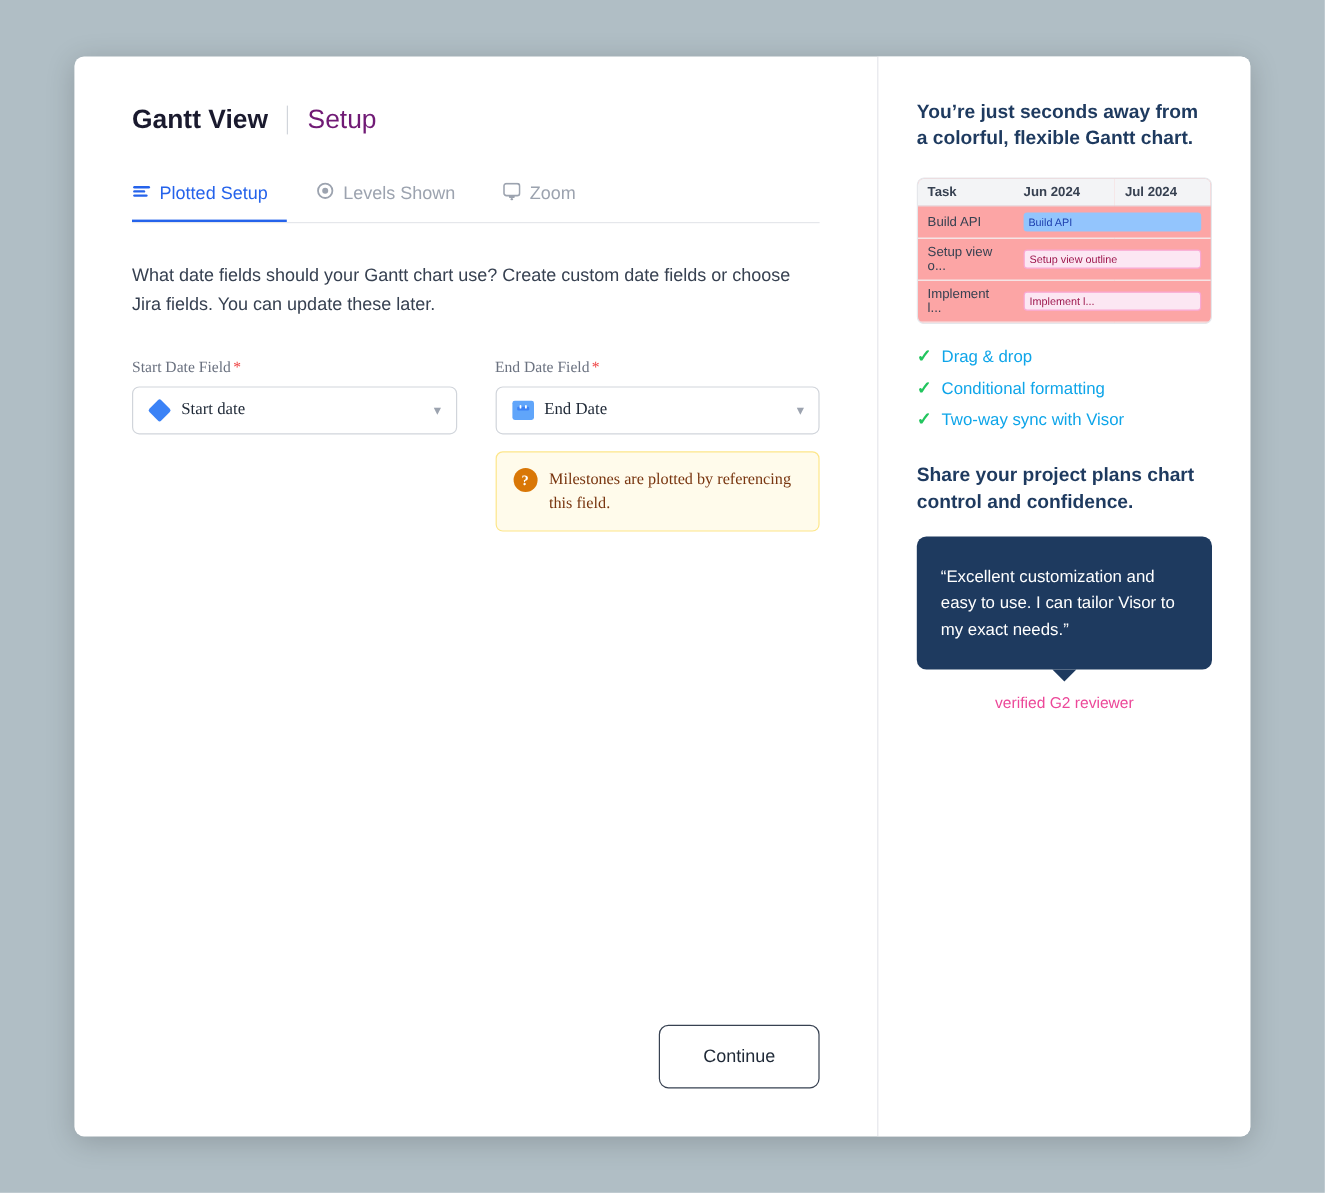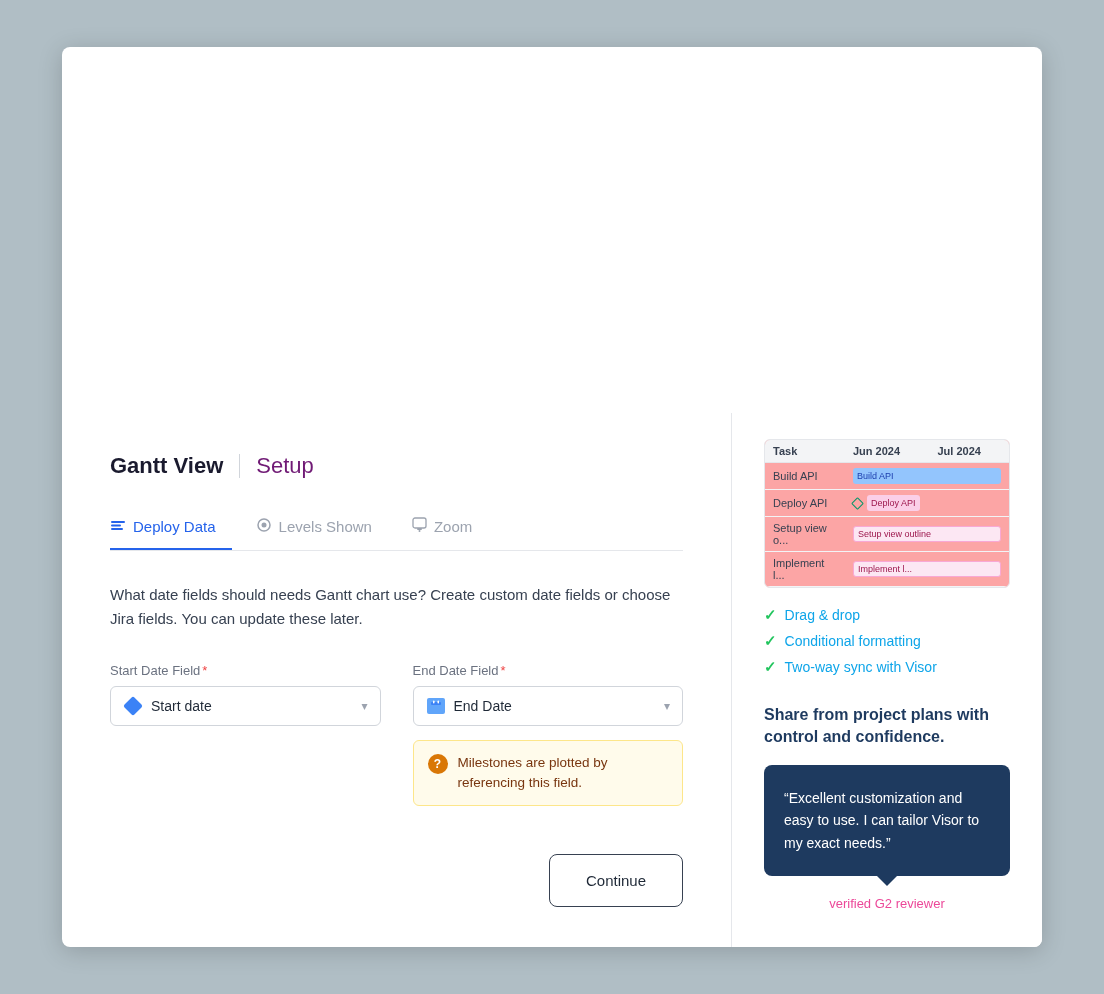--- a/index.html
+++ b/index.html
@@ -14,21 +14,20 @@
       min-height: 994px;
     }
     .modal {
       background: #fff;
       border-radius: 8px;
       width: 980px;
       min-height: 900px;
       display: flex;
       box-shadow: 0 4px 24px rgba(0,0,0,0.18);
       overflow: hidden;
-      align-items: flex-end;
     }
     .left-panel {
       flex: 1;
       padding: 40px 48px 40px 48px;
       display: flex;
       flex-direction: column;
       border-right: 1px solid #e5e7eb;
       position: relative;
     }
     .header {
@@ -81,20 +80,21 @@
     .description {
       font-size: 15px;
       color: #374151;
       line-height: 1.6;
       margin-bottom: 32px;
     }
     .fields-row {
       display: flex;
       gap: 32px;
       margin-bottom: 8px;
+      font-family: Liberation Serif, serif;
     }
     .field-group {
       flex: 1;
       display: flex;
       flex-direction: column;
       gap: 8px;
     }
     .field-label {
       font-size: 13px;
       color: #6b7280;
@@ -349,21 +349,21 @@
 
     <div class="tabs">
       <div class="tab active">
         <span class="tab-icon">
           <svg width="16" height="16" viewBox="0 0 16 16" fill="none" xmlns="http://www.w3.org/2000/svg">
             <rect x="1" y="4" width="14" height="2" rx="1" fill="#2563eb"></rect>
             <rect x="1" y="7.5" width="10" height="2" rx="1" fill="#2563eb"></rect>
             <rect x="1" y="11" width="12" height="2" rx="1" fill="#2563eb"></rect>
           </svg>
         </span>
-        <span>Deploy Data</span>
+        <span>Plotted Setup</span>
       </div>
       <div class="tab">
         <span class="tab-icon">
           <svg width="16" height="16" viewBox="0 0 16 16" fill="none" xmlns="http://www.w3.org/2000/svg">
             <circle cx="8" cy="8" r="6" stroke="#9ca3af" stroke-width="1.5" fill="none"></circle>
             <circle cx="8" cy="8" r="2.5" fill="#9ca3af"></circle>
           </svg>
         </span>
         <span>Levels Shown</span>
       </div>
@@ -372,21 +372,21 @@
           <svg width="15" height="15" viewBox="0 0 15 15" fill="none" xmlns="http://www.w3.org/2000/svg">
             <rect x="1" y="1" width="13" height="10" rx="2" stroke="#9ca3af" stroke-width="1.3" fill="none"></rect>
             <rect x="5" y="11" width="5" height="2" rx="1" fill="#9ca3af"></rect>
             <rect x="6.5" y="13" width="2" height="2" rx="1" fill="#9ca3af"></rect>
           </svg>
         </span>
         <span>Zoom</span>
       </div>
     </div>
 
-    <p class="description">What date fields should needs Gantt chart use? Create custom date fields or choose Jira fields. You can update these later.</p>
+    <p class="description">What date fields should your Gantt chart use? Create custom date fields or choose Jira fields. You can update these later.</p>
 
     <div class="fields-row">
 
       <div class="field-group">
         <label class="field-label">
           <span>Start Date Field</span><span class="required-star">*</span>
         </label>
         <div class="field-select">
           <div class="field-select-icon">
             <div class="diamond-icon"></div>
@@ -420,49 +420,39 @@
         </div>
       </div>
     </div>
 
     <div class="continue-btn-row">
       <button class="continue-btn">Continue</button>
     </div>
   </div>
 
   <div class="right-panel">
+    <div class="promo-headline">You’re just seconds away from a colorful, flexible Gantt chart.</div>
 
     <div class="gantt-preview">
       <table class="gantt-table">
         <thead>
           <tr>
             <th style="width:80px;">Task</th>
             <th>Jun 2024</th>
             <th>Jul 2024</th>
           </tr>
         </thead>
         <tbody>
           <tr>
             <td>Build API</td>
             <td colspan="2">
               <div class="bar-blue">Build API</div>
             </td>
           </tr>
           <tr>
-            <td>Deploy API</td>
-            <td colspan="2">
-              <div style="display:flex;align-items:center;gap:5px;">
-                <span class="diamond-milestone">
-                  <div class="diamond-small"></div>
-                </span>
-                <div class="bar-pink">Deploy API</div>
-              </div>
-            </td>
-          </tr>
-          <tr>
             <td>Setup view o...</td>
             <td colspan="2">
               <div class="bar-pink-text">Setup view outline</div>
             </td>
           </tr>
           <tr>
             <td>Implement l...</td>
             <td colspan="2">
               <div class="bar-pink-text">Implement l...</div>
             </td>
@@ -479,21 +469,21 @@
       <div class="feature-item">
         <span class="check-icon">✓</span>
         <span>Conditional formatting</span>
       </div>
       <div class="feature-item">
         <span class="check-icon">✓</span>
         <span>Two-way sync with Visor</span>
       </div>
     </div>
 
-    <div class="share-headline">Share from project plans with control and confidence.</div>
+    <div class="share-headline">Share your project plans chart control and confidence.</div>
 
     <div class="testimonial-box">
       <span>“Excellent customization and easy to use. I can tailor Visor to my exact needs.”</span>
     </div>
     <div class="testimonial-arrow"></div>
     <div class="testimonial-author">verified G2 reviewer</div>
   </div>
 </div>
 
 </body></html>

